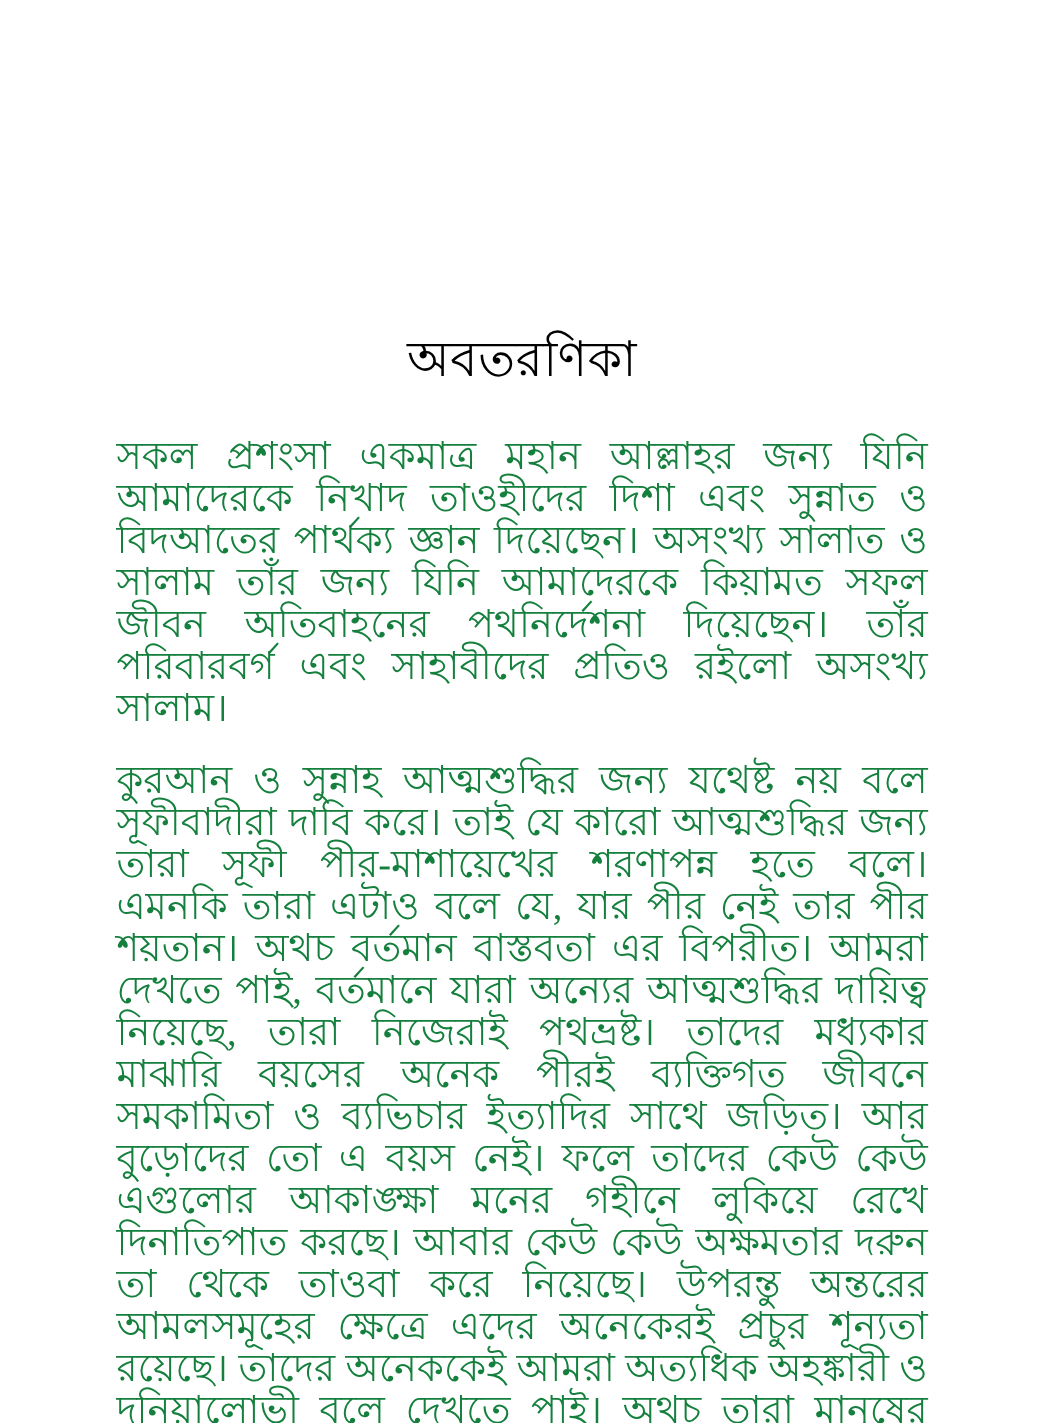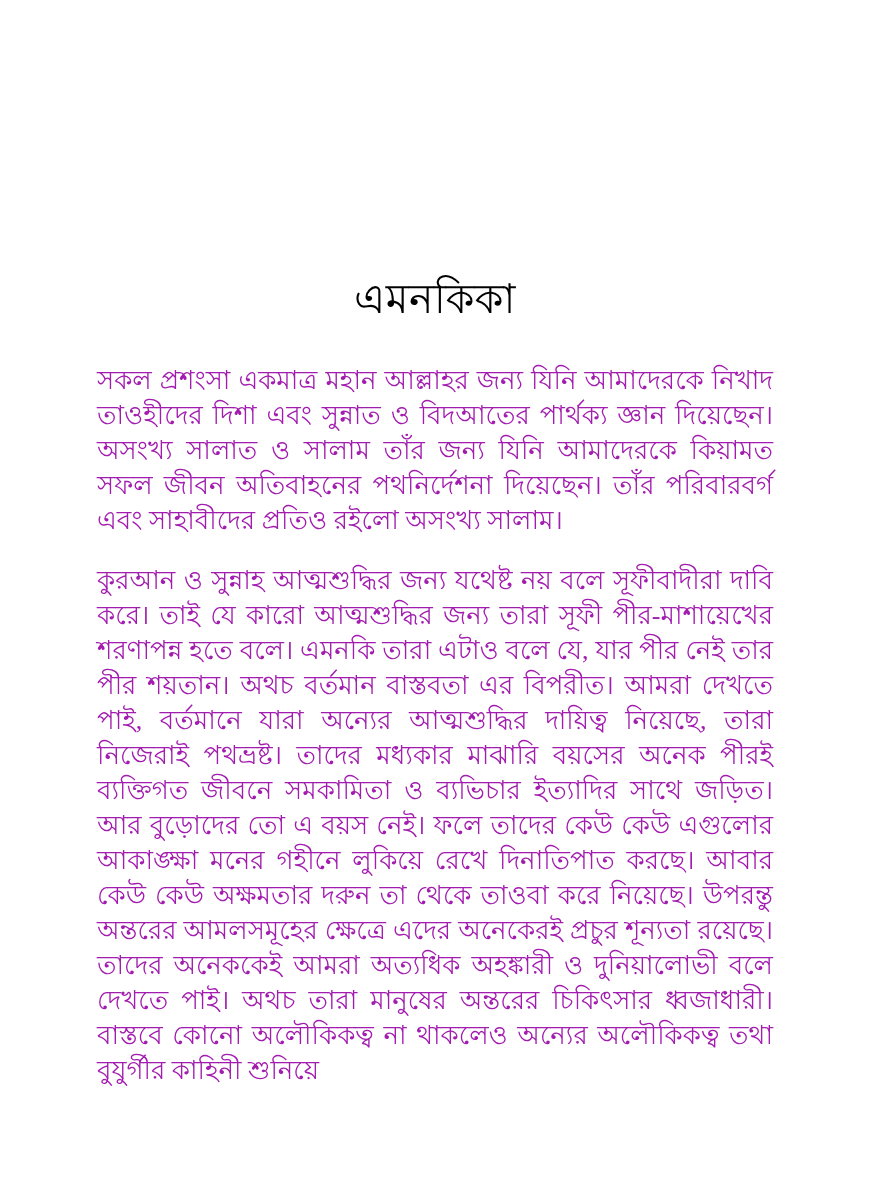--- a/index.html
+++ b/index.html
@@ -29,38 +29,38 @@
     padding-top: 272px;
     text-align: center;
     font-size: 41px;
     font-weight: normal;
     line-height: 1.35;
     letter-spacing: 0.5px;
     color: #000000;
   }
   .body-text p {
     margin: 0;
-    font-size: 26px;
+    font-size: 32px;
     line-height: 35px;
     text-align: justify;
     text-justify: inter-word;
-    color: #a21caf;
+    color: #15803d;
     font-family: Liberation Serif, serif;
   }
   .body-text p.para-1 {
     margin-top: 36px;
   }
   .body-text p.para-2 {
     margin-top: 25px;
   }
 </style>
 </head>
 <body>
 
 <div class="page">
   <div class="content">
-    <h1 class="chapter-title">এমনকিকা</h1>
+    <h1 class="chapter-title">অবতরণিকা</h1>
     <div class="body-text">
       <p class="para-1">সকল প্রশংসা একমাত্র মহান আল্লাহর জন্য যিনি আমাদেরকে নিখাদ তাওহীদের দিশা এবং সুন্নাত ও বিদআতের পার্থক্য জ্ঞান দিয়েছেন। অসংখ্য সালাত ও সালাম তাঁর জন্য যিনি আমাদেরকে কিয়ামত সফল জীবন অতিবাহনের পথনির্দেশনা দিয়েছেন। তাঁর পরিবারবর্গ এবং সাহাবীদের প্রতিও রইলো অসংখ্য সালাম।</p>
       <p class="para-2">কুরআন ও সুন্নাহ আত্মশুদ্ধির জন্য যথেষ্ট নয় বলে সূফীবাদীরা দাবি করে। তাই যে কারো আত্মশুদ্ধির জন্য তারা সূফী পীর-মাশায়েখের শরণাপন্ন হতে বলে। এমনকি তারা এটাও বলে যে, যার পীর নেই তার পীর শয়তান। অথচ বর্তমান বাস্তবতা এর বিপরীত। আমরা দেখতে পাই, বর্তমানে যারা অন্যের আত্মশুদ্ধির দায়িত্ব নিয়েছে, তারা নিজেরাই পথভ্রষ্ট। তাদের মধ্যকার মাঝারি বয়সের অনেক পীরই ব্যক্তিগত জীবনে সমকামিতা ও ব্যভিচার ইত্যাদির সাথে জড়িত। আর বুড়োদের তো এ বয়স নেই। ফলে তাদের কেউ কেউ এগুলোর আকাঙ্ক্ষা মনের গহীনে লুকিয়ে রেখে দিনাতিপাত করছে। আবার কেউ কেউ অক্ষমতার দরুন তা থেকে তাওবা করে নিয়েছে। উপরন্তু অন্তরের আমলসমূহের ক্ষেত্রে এদের অনেকেরই প্রচুর শূন্যতা রয়েছে। তাদের অনেককেই আমরা অত্যধিক অহঙ্কারী ও দুনিয়ালোভী বলে দেখতে পাই। অথচ তারা মানুষের অন্তরের চিকিৎসার ধ্বজাধারী। বাস্তবে কোনো অলৌকিকত্ব না থাকলেও অন্যের অলৌকিকত্ব তথা বুযুর্গীর কাহিনী শুনিয়ে</p>
     </div>
   </div>
 </div>
 
 </body></html>

